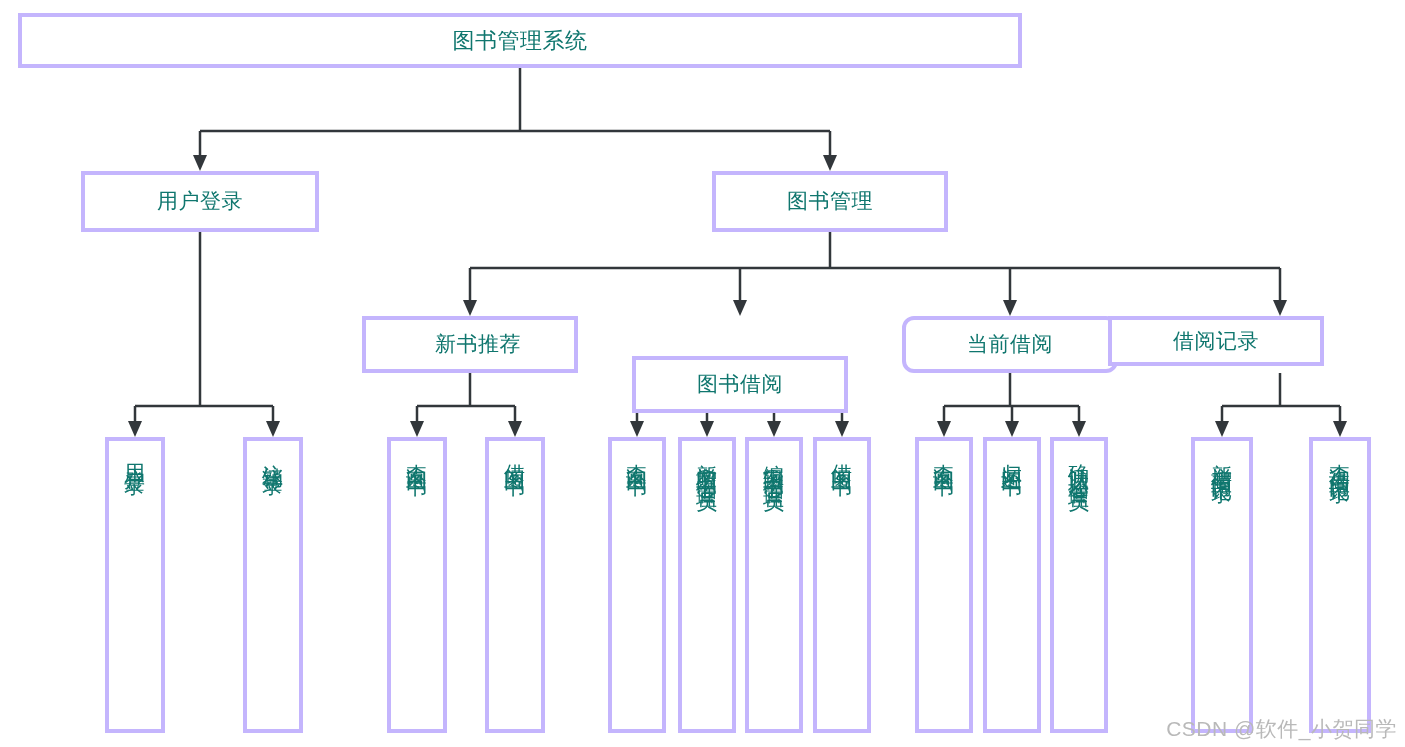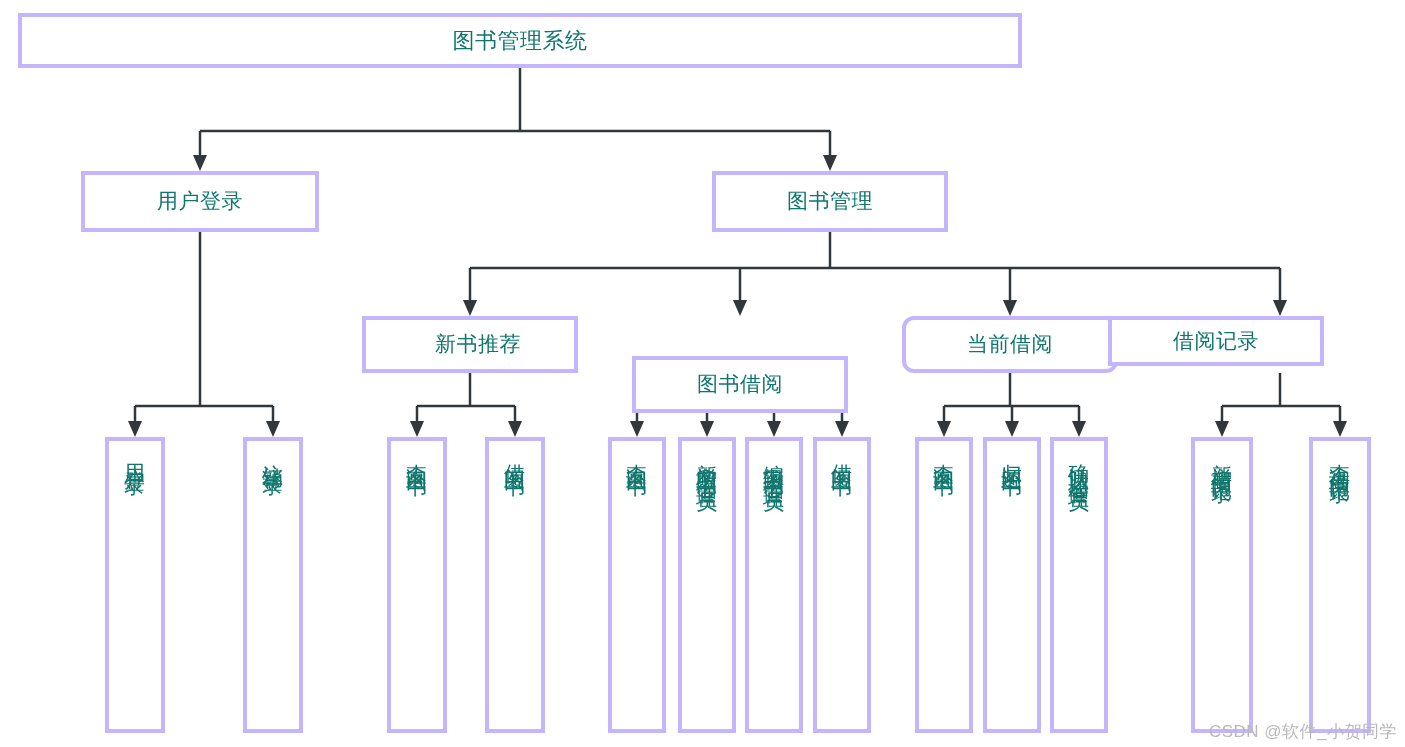--- a/index.html
+++ b/index.html
@@ -54,21 +54,21 @@
     text-orientation: upright;
     font-size: 21px;
     letter-spacing: 4px;
     line-height: 1;
   }
   .node.root .label { font-size: 22px; }
   #watermark {
     position: absolute;
     right: 8px;
     bottom: 4px;
-    font-size: 17px;
+    font-size: 21px;
     color: #b9b9b9;
     letter-spacing: 0.5px;
     white-space: nowrap;
     user-select: none;
   }
 </style>
 </head>
 <body>
 
 <div id="canvas">

